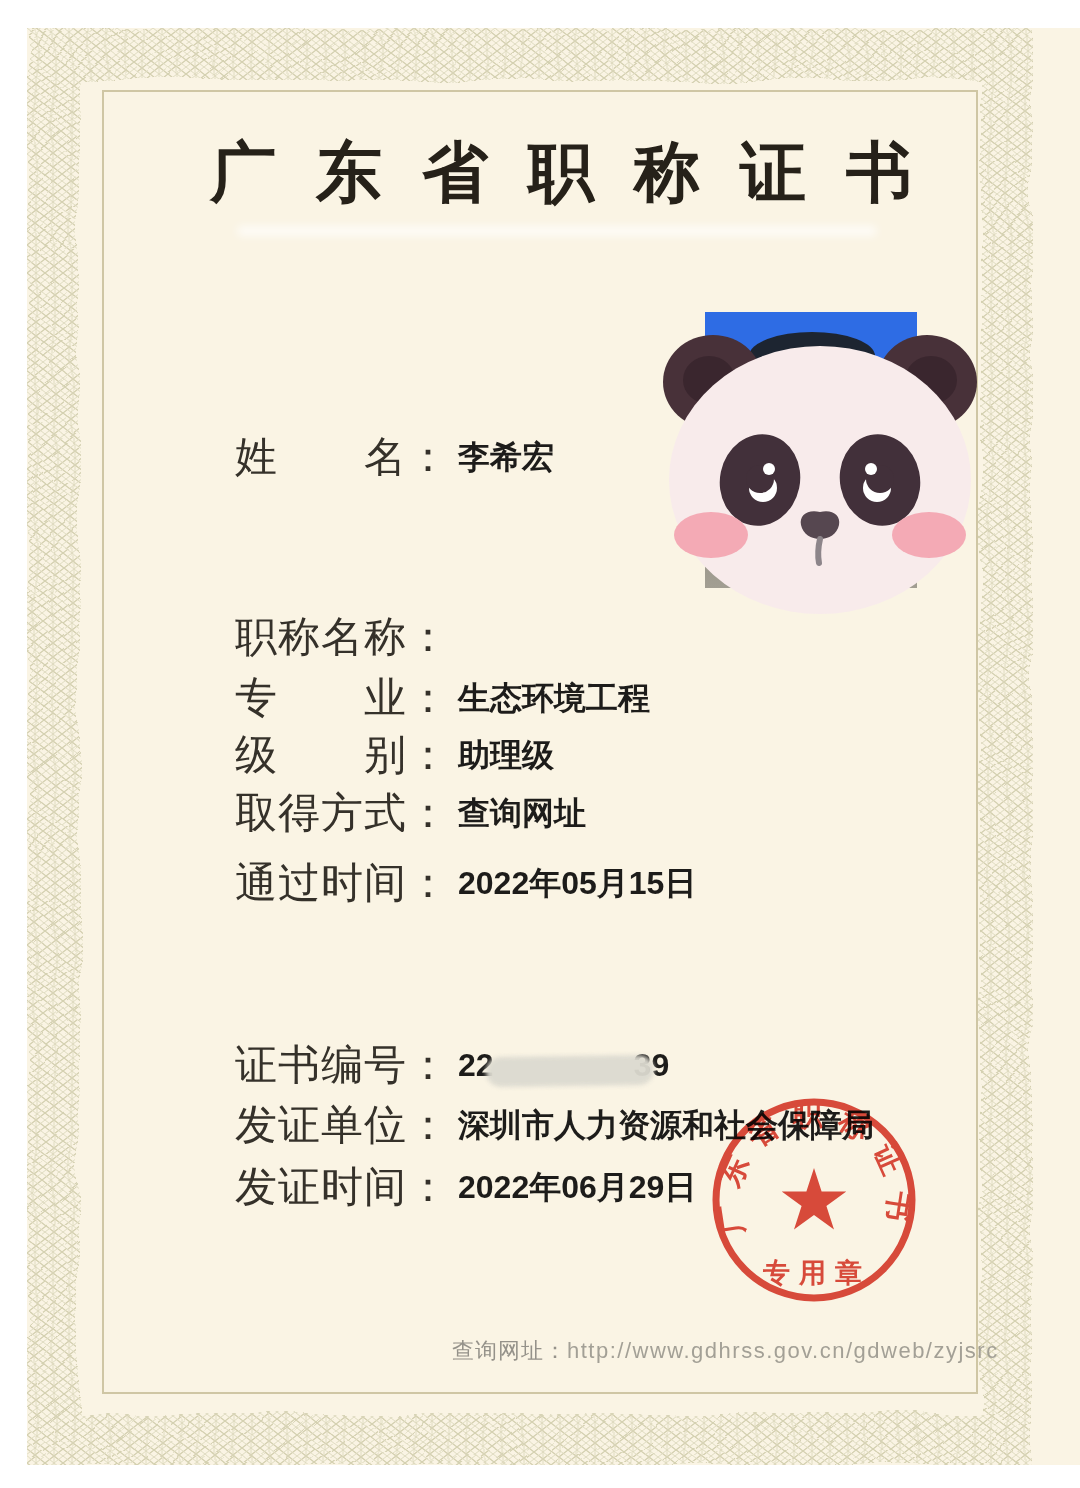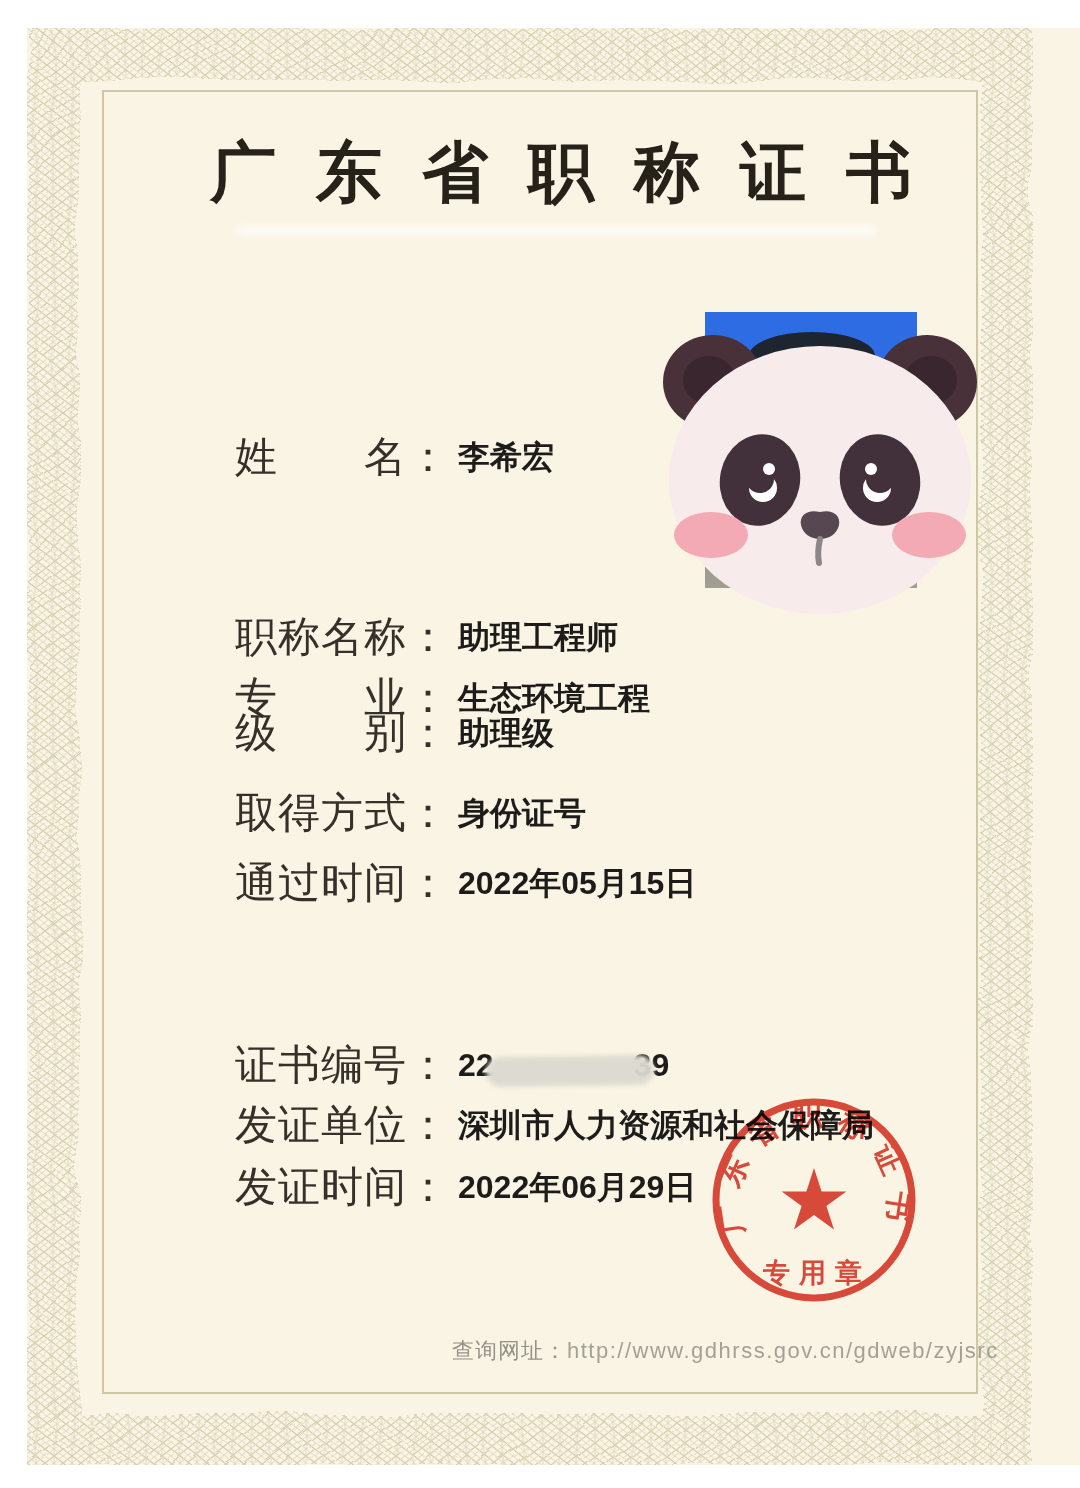--- a/index.html
+++ b/index.html
@@ -129,36 +129,35 @@
     </svg>
 
     <div class="row" style="top:408px">
       <span class="label">姓　　名：</span>
       <span class="value">李希宏</span>
     </div>
 
 
     <div class="row" style="top:588px">
       <span class="label">职称名称：</span>
-      <span class="value">助理工程师</span>
     </div>
 
     <div class="row" style="top:649px">
       <span class="label">专　　业：</span>
       <span class="value">生态环境工程</span>
     </div>
 
-    <div class="row" style="top:684px">
+    <div class="row" style="top:706px">
       <span class="label">级　　别：</span>
       <span class="value">助理级</span>
     </div>
 
     <div class="row" style="top:764px">
       <span class="label">取得方式：</span>
-      <span class="value">身份证号</span>
+      <span class="value">查询网址</span>
     </div>
 
     <div class="row" style="top:834px">
       <span class="label">通过时间：</span>
       <span class="value">2022年05月15日</span>
     </div>
 
 
     <div class="row" style="top:1016px">
       <span class="label">证书编号：</span>

